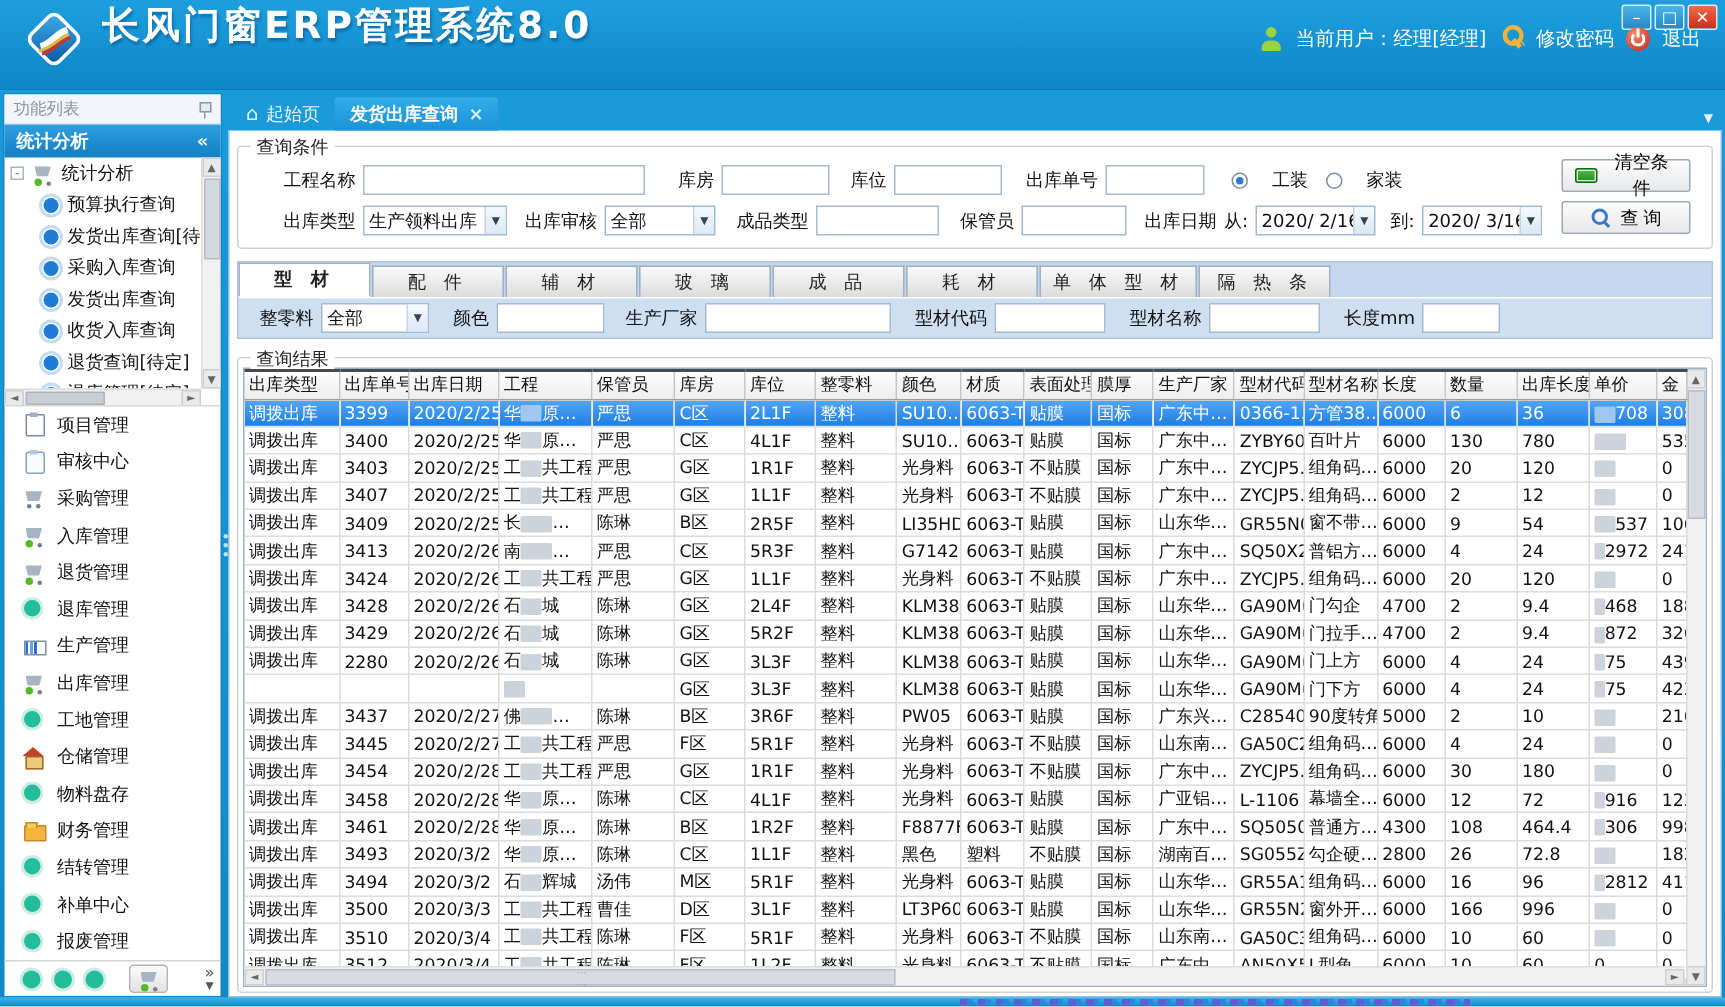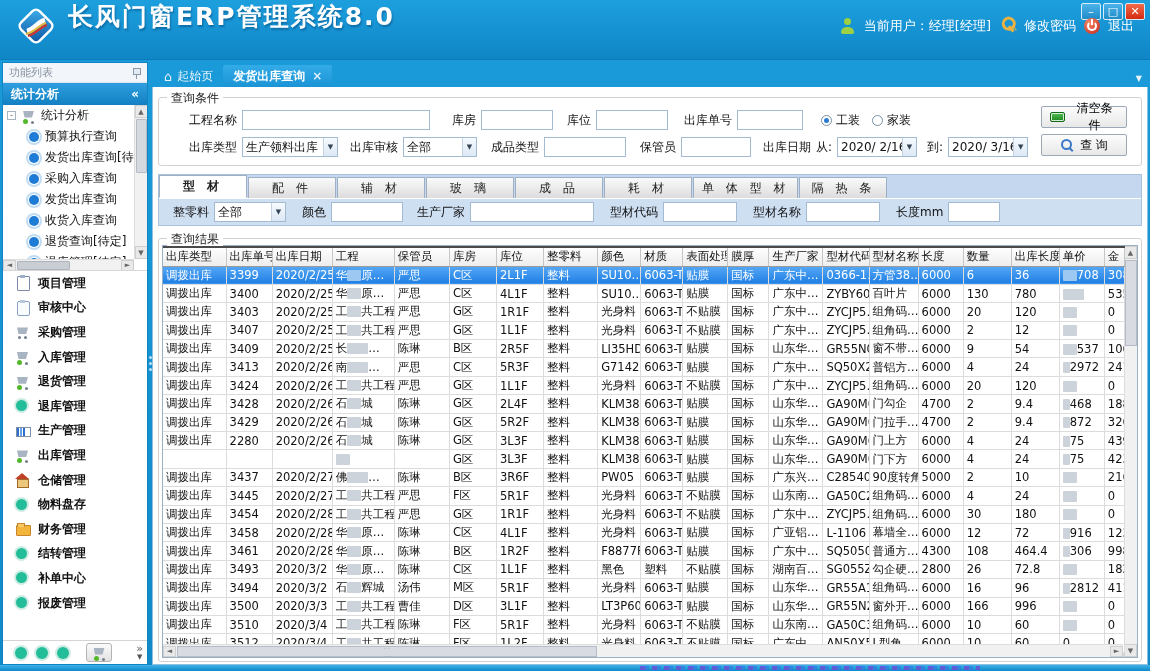--- a/index.html
+++ b/index.html
@@ -52,21 +52,21 @@
 .vscr{position:absolute;top:0;right:0;bottom:11px;width:13px;background:#f1f1f1;border-left:1px solid #ddd;display:flex;flex-direction:column;align-items:center}
 .hscr{position:absolute;left:0;right:13px;bottom:0;height:11px;background:#f1f1f1;border-top:1px solid #ddd;display:flex;align-items:center}
 .scrbtn{width:13px;height:13px;flex:none;background:#e9e9e9;border:1px solid #cfcfcf;color:#666;font-size:7px;
   display:flex;align-items:center;justify-content:center}
 .scrbtn.h{width:13px;height:11px}
 .thumbv{width:11px;height:54px;background:#d4d9e0;border:1px solid #b6bcc6;border-radius:1px;margin:1px}
 .thumbh{height:9px;background:#c9cdd4;border:1px solid #aeb4bc;border-radius:1px;margin:0 1px;flex:1;max-width:92px}
 .sp1{flex:1}
 .menu{flex:1;overflow:hidden}
 .mitem{height:24.6px;display:flex;align-items:center;cursor:pointer}
-.mitem .mlabel{font-weight:bold;font-size:12px}
+.mitem .mlabel{font-weight:normal;font-size:12px}
 .ic{width:17px;height:16px;position:relative;display:inline-block;flex:none;margin:0 7px 0 11px}
 .ic-clipboard::before{content:"";position:absolute;top:1px;left:3px;width:11px;height:13px;background:#fff;border:1px solid #7a8aa8;border-radius:1px}
 .ic-clipboard::after{content:"";position:absolute;top:0;left:6px;width:5px;height:3px;background:#9db0c8}
 .ic-clipboard2::before{content:"";position:absolute;top:1px;left:3px;width:11px;height:13px;background:#f8fbff;border:1px solid #8aa0c0;border-radius:2px}
 .ic-clipboard2::after{content:"";position:absolute;top:0;left:6px;width:5px;height:3px;background:#b8c8dc}
 .ic-cart::before{content:"";position:absolute;top:3px;left:3px;width:11px;height:7px;background:#a9b4c2;clip-path:polygon(0 0,100% 0,82% 100%,14% 100%)}
 .ic-cart::after{content:"";position:absolute;bottom:1px;left:4px;width:3px;height:3px;border-radius:50%;background:#76808c;box-shadow:6px 0 0 #76808c}
 .ic-cartg::before{content:"";position:absolute;top:3px;left:3px;width:11px;height:7px;background:#a9b4c2;clip-path:polygon(0 0,100% 0,82% 100%,14% 100%)}
 .ic-cartg::after{content:"";position:absolute;bottom:0;left:3px;width:5px;height:5px;border-radius:50%;background:#54b82a;box-shadow:7px 1px 0 -1px #76808c}
 .ic-dot::before{content:"";position:absolute;top:2px;left:2px;width:11px;height:11px;border-radius:50%;background:#23bd9a;box-shadow:0 0 0 2px #cdece4}
@@ -101,21 +101,21 @@
 .gbox>.glabel{position:absolute;top:-8px;left:8px;background:#fff;padding:0 4px;color:#222;font-size:12px}
 
 .qrows{padding:12px 8px 8px 30px;display:flex;flex-direction:column;gap:7px}
 .qrow{display:flex;align-items:center;white-space:nowrap}
 .ql{color:#111;margin-right:5px}
 .inp{height:20px;border:1px solid #a3bbd2;background:#fff;font-size:12px;padding:0 3px;font-family:inherit}
 .combo{height:20px;border:1px solid #a3bbd2;background:#fff;display:inline-flex;align-items:center;cursor:pointer}
 .combo .cv{padding:0 3px;flex:1;overflow:hidden}
 .combo .ca{width:14px;height:100%;border-left:1px solid #c4d2e2;background:linear-gradient(#f6fafe,#dce8f4);
   font-size:7px;color:#345;display:flex;align-items:center;justify-content:center}
-.radio{display:inline-flex;align-items:center;gap:4px;margin-right:12px;cursor:pointer}
+.radio{display:inline-flex;align-items:center;gap:16px;margin-right:12px;cursor:pointer}
 .rdo{width:11px;height:11px;border:1px solid #7a90a8;border-radius:50%;background:#fff;position:relative}
 .rdo.on::after{content:"";position:absolute;inset:2px;border-radius:50%;background:#2b7bd0}
 .btn{height:22px;background:linear-gradient(#fcfcfc,#e8e8e8);border:1px solid #9aa8b8;border-radius:2px;
   display:inline-flex;align-items:center;justify-content:center;gap:6px;padding:0 8px;cursor:pointer;font-size:12px}
 .btncol{position:absolute;right:14px;top:8px;display:flex;flex-direction:column;gap:6px}
 .btncol .btn{width:86px}
 .ic-erase{width:15px;height:10px;background:linear-gradient(#55bb55,#1d8a1d);border:1px solid #0f6a12;border-radius:2px;box-shadow:inset 0 0 0 1px #d8ecd8}
 .ic-mag{width:14px;height:14px;position:relative}
 .ic-mag::before{content:"";position:absolute;top:1px;left:1px;width:7px;height:7px;border:2px solid #3a78c8;border-radius:50%}
 .ic-mag::after{content:"";position:absolute;bottom:0;right:2px;width:2px;height:5px;background:#3a78c8;transform:rotate(-45deg)}
@@ -276,20 +276,24 @@
             <span class="ic ic-dot"></span>
             <span class="mlabel">退库管理</span>
           </div>
           <div class="mitem">
             <span class="ic ic-chart"></span>
             <span class="mlabel">生产管理</span>
           </div>
           <div class="mitem">
             <span class="ic ic-cartg"></span>
             <span class="mlabel">出库管理</span>
+          </div>
+          <div class="mitem">
+            <span class="ic ic-dot"></span>
+            <span class="mlabel">工地管理</span>
           </div>
           <div class="mitem">
             <span class="ic ic-home"></span>
             <span class="mlabel">仓储管理</span>
           </div>
           <div class="mitem">
             <span class="ic ic-dot"></span>
             <span class="mlabel">物料盘存</span>
           </div>
           <div class="mitem">

